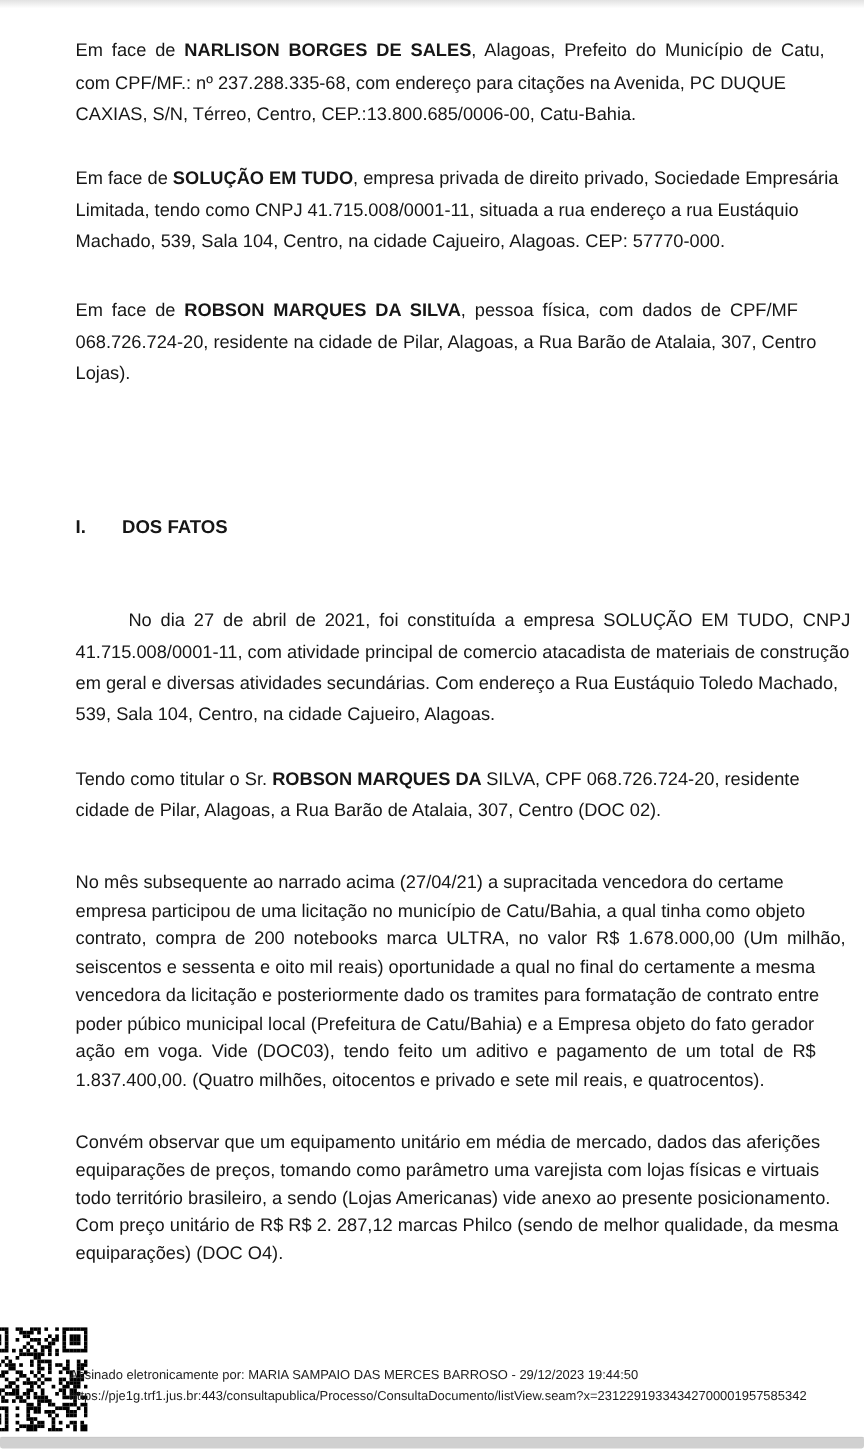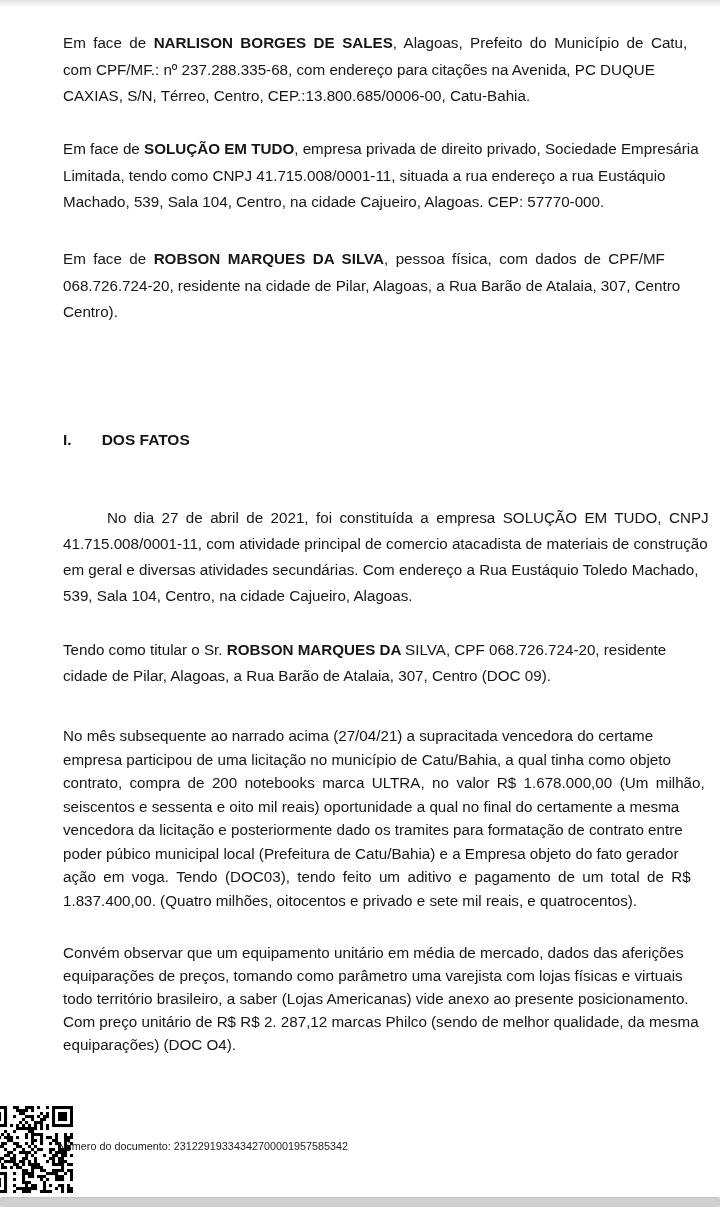--- a/index.html
+++ b/index.html
@@ -49,49 +49,49 @@
     <div class="line"><span>CAXIAS, S/N, Térreo, Centro, CEP.:13.800.685/0006-00, Catu-Bahia.</span></div>
   </div>
 <div class="para" style="top:136px">
     <div class="line"><span>Em face de </span><span class="b">SOLUÇÃO EM TUDO</span><span>, empresa privada de direito privado, Sociedade Empresária</span></div>
     <div class="line"><span>Limitada, tendo como CNPJ 41.715.008/0001-11, situada a rua endereço a rua Eustáquio</span></div>
     <div class="line"><span>Machado, 539, Sala 104, Centro, na cidade Cajueiro, Alagoas. CEP: 57770-000.</span></div>
   </div>
 <div class="para" style="top:246px">
     <div class="line stretch"><span>Em face de </span><span class="b">ROBSON MARQUES DA SILVA</span><span>, pessoa física, com dados de CPF/MF</span></div>
     <div class="line"><span>068.726.724-20, residente na cidade de Pilar, Alagoas, a Rua Barão de Atalaia, 307, Centro</span></div>
-    <div class="line"><span>Centro).</span></div>
+    <div class="line"><span>Lojas).</span></div>
   </div>
 <div class="para heading" style="top:431px">
     <div class="line"><span class="b">I.</span><span class="b tab">DOS FATOS</span></div>
   </div>
 <div class="para p-lh26 indent-first" style="top:505px">
     <div class="line stretch"><span>No dia 27 de abril de 2021, foi constituída a empresa SOLUÇÃO EM TUDO, CNPJ</span></div>
     <div class="line"><span>41.715.008/0001-11, com atividade principal de comercio atacadista de materiais de construção</span></div>
     <div class="line"><span>em geral e diversas atividades secundárias. Com endereço a Rua Eustáquio Toledo Machado,</span></div>
     <div class="line"><span>539, Sala 104, Centro, na cidade Cajueiro, Alagoas.</span></div>
   </div>
 <div class="para p-lh255" style="top:637px">
     <div class="line"><span>Tendo como titular o Sr. </span><span class="b">ROBSON MARQUES DA </span><span>SILVA, CPF 068.726.724-20, residente</span></div>
-    <div class="line"><span>cidade de Pilar, Alagoas, a Rua Barão de Atalaia, 307, Centro (DOC 09).</span></div>
+    <div class="line"><span>cidade de Pilar, Alagoas, a Rua Barão de Atalaia, 307, Centro (DOC 02).</span></div>
   </div>
 <div class="para p-lh235" style="top:724px">
     <div class="line"><span>No mês subsequente ao narrado acima (27/04/21) a supracitada vencedora do certame</span></div>
     <div class="line"><span>empresa participou de uma licitação no município de Catu/Bahia, a qual tinha como objeto</span></div>
     <div class="line stretch"><span>contrato, compra de 200 notebooks marca ULTRA, no valor R$ 1.678.000,00 (Um milhão,</span></div>
     <div class="line"><span>seiscentos e sessenta e oito mil reais) oportunidade a qual no final do certamente a mesma</span></div>
     <div class="line"><span>vencedora da licitação e posteriormente dado os tramites para formatação de contrato entre</span></div>
     <div class="line"><span>poder púbico municipal local (Prefeitura de Catu/Bahia) e a Empresa objeto do fato gerador</span></div>
-    <div class="line stretch"><span>ação em voga. Tendo (DOC03), tendo feito um aditivo e pagamento de um total de R$</span></div>
+    <div class="line stretch"><span>ação em voga. Vide (DOC03), tendo feito um aditivo e pagamento de um total de R$</span></div>
     <div class="line"><span>1.837.400,00. (Quatro milhões, oitocentos e privado e sete mil reais, e quatrocentos).</span></div>
   </div>
 <div class="para p-lh23" style="top:941px">
     <div class="line"><span>Convém observar que um equipamento unitário em média de mercado, dados das aferições</span></div>
     <div class="line"><span>equiparações de preços, tomando como parâmetro uma varejista com lojas físicas e virtuais</span></div>
-    <div class="line"><span>todo território brasileiro, a saber (Lojas Americanas) vide anexo ao presente posicionamento.</span></div>
+    <div class="line"><span>todo território brasileiro, a sendo (Lojas Americanas) vide anexo ao presente posicionamento.</span></div>
     <div class="line"><span>Com preço unitário de R$ R$ 2. 287,12 marcas Philco (sendo de melhor qualidade, da mesma</span></div>
     <div class="line"><span>equiparações) (DOC O4).</span></div>
   </div>
 
 <svg class="qr" id="qr" viewBox="0 0 29 29" xmlns="http://www.w3.org/2000/svg">
     <rect x="0" y="0" width="1.02" height="1.02" fill="#000000"></rect>
     <rect x="1" y="0" width="1.02" height="1.02" fill="#000000"></rect>
     <rect x="2" y="0" width="1.02" height="1.02" fill="#000000"></rect>
     <rect x="3" y="0" width="1.02" height="1.02" fill="#000000"></rect>
     <rect x="4" y="0" width="1.02" height="1.02" fill="#000000"></rect>
@@ -472,16 +472,17 @@
     <rect x="18" y="28" width="1.02" height="1.02" fill="#000000"></rect>
     <rect x="19" y="28" width="1.02" height="1.02" fill="#000000"></rect>
     <rect x="20" y="28" width="1.02" height="1.02" fill="#000000"></rect>
     <rect x="21" y="28" width="1.02" height="1.02" fill="#000000"></rect>
     <rect x="25" y="28" width="1.02" height="1.02" fill="#000000"></rect>
     <rect x="27" y="28" width="1.02" height="1.02" fill="#000000"></rect>
     <rect x="28" y="28" width="1.02" height="1.02" fill="#000000"></rect>
   </svg>
 
 <div class="footer">
-  <div class="fline">Número do documento: 23122919334342700001957585342</div>
+  <div class="fline">Assinado eletronicamente por: MARIA SAMPAIO DAS MERCES BARROSO - 29/12/2023 19:44:50</div>
+  <div class="fline">https://pje1g.trf1.jus.br:443/consultapublica/Processo/ConsultaDocumento/listView.seam?x=23122919334342700001957585342</div>
 </div>
 
 <div class="hscrollbar"></div>
 
 </body></html>

